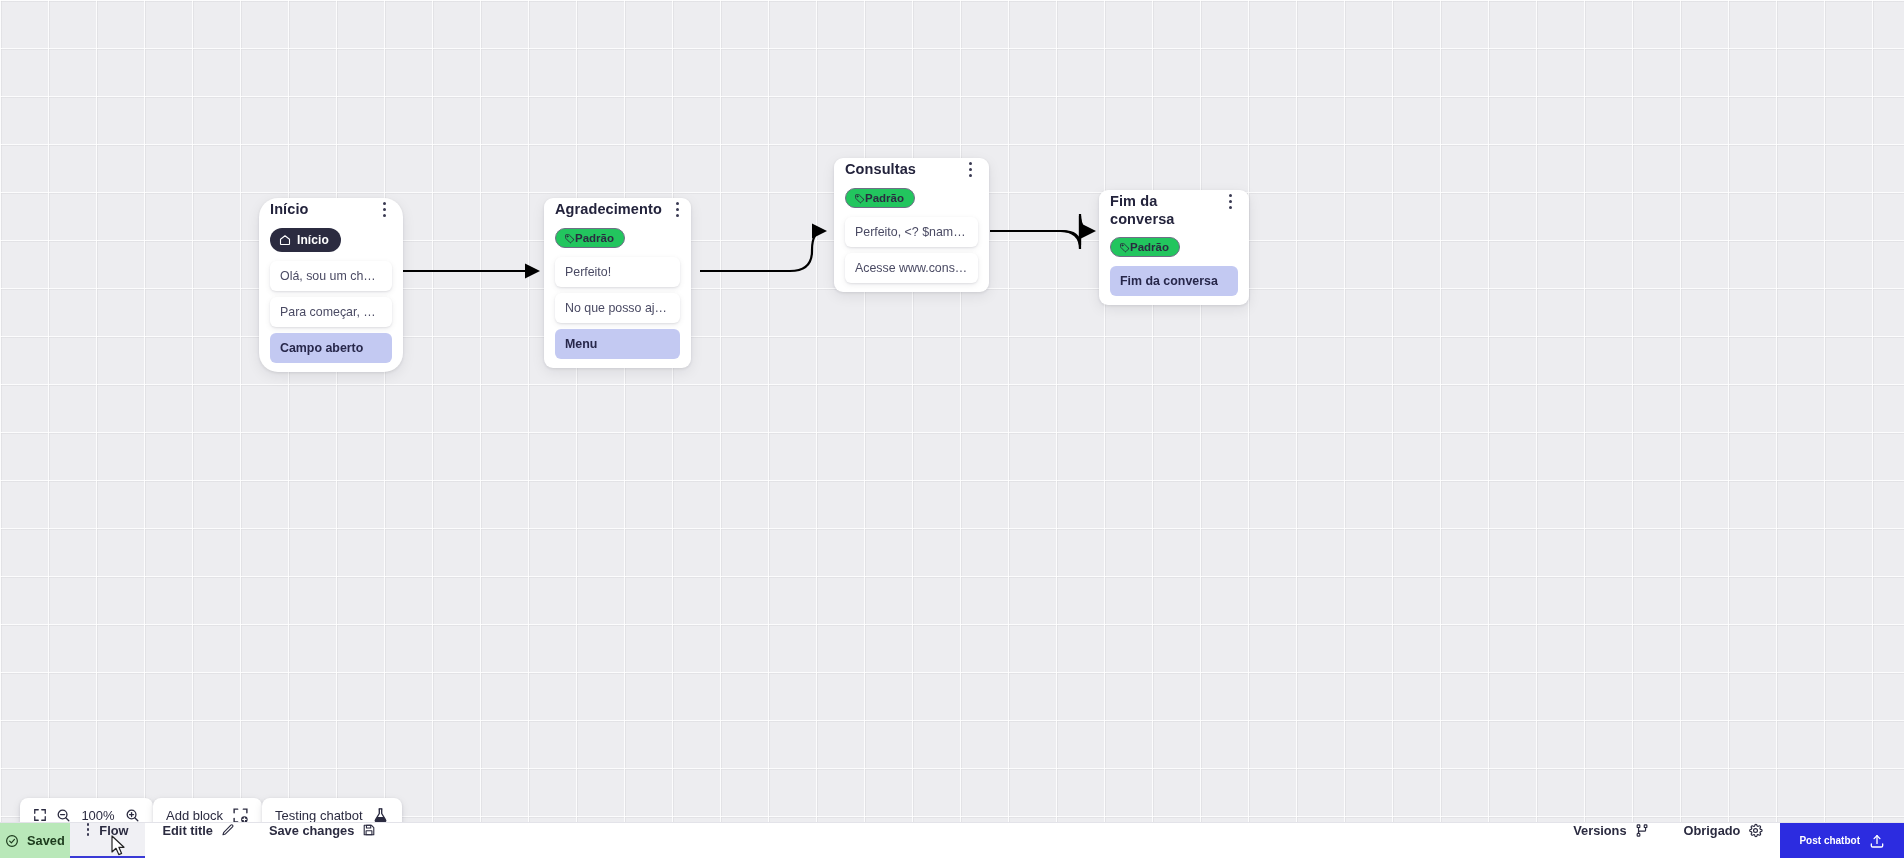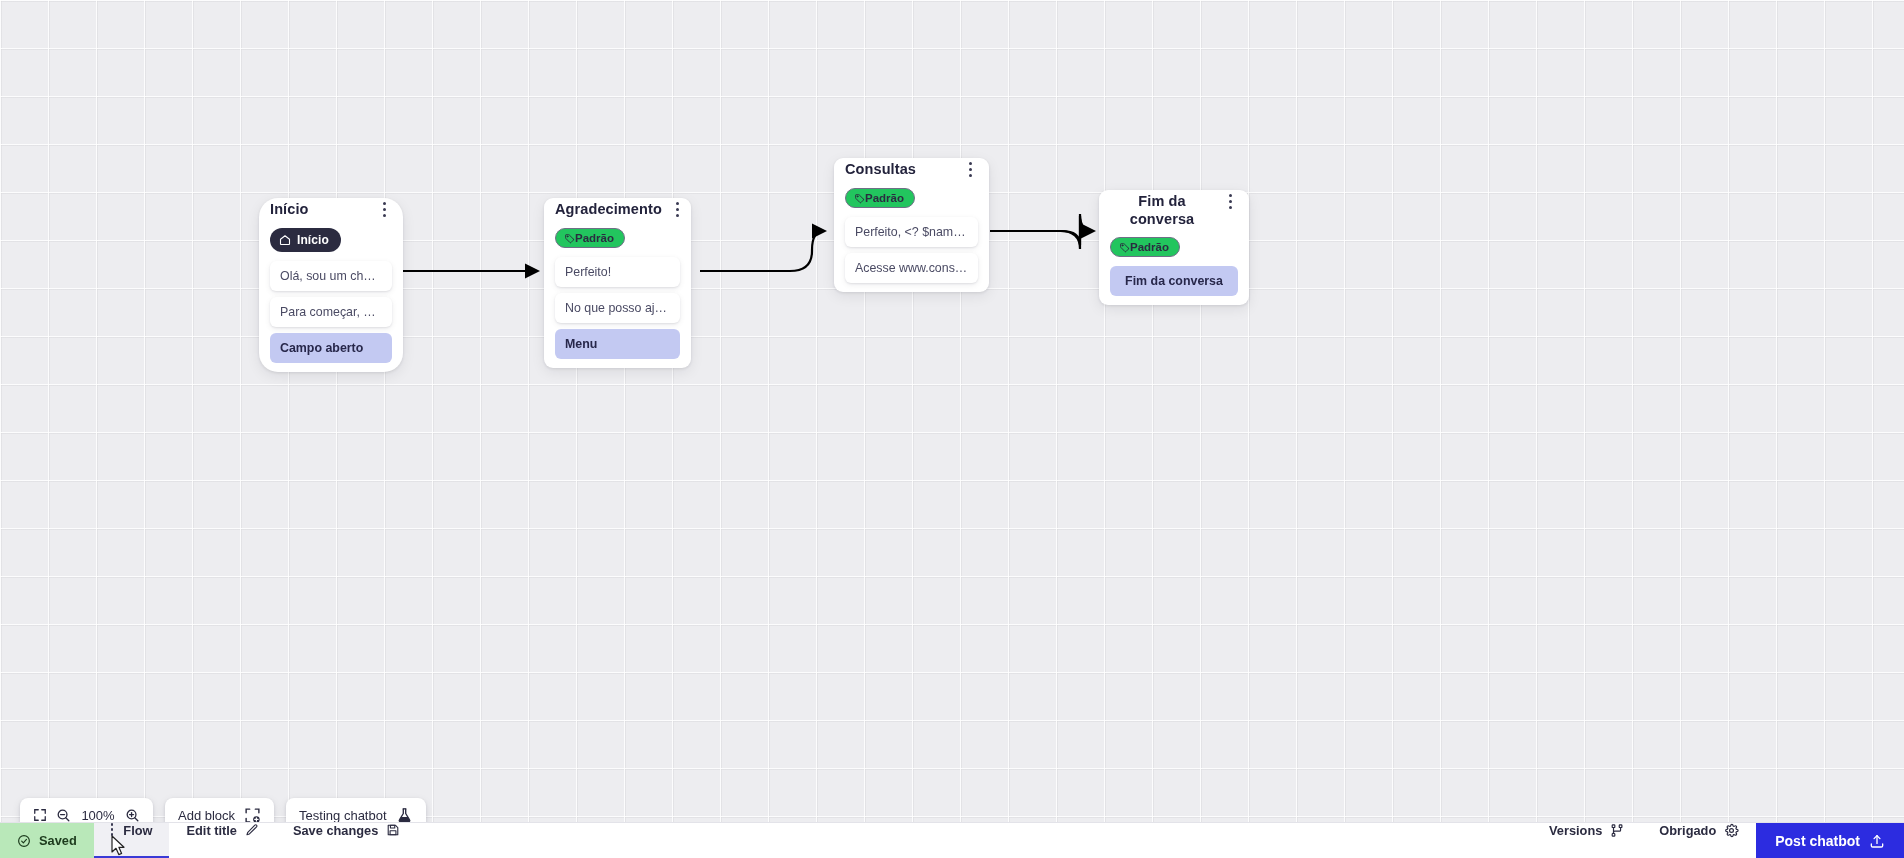--- a/index.html
+++ b/index.html
@@ -83,21 +83,21 @@
   .msg.accent {
     background: #c3c9f2;
     color: #27274a;
     font-weight: 700;
     box-shadow: none;
   }
 
   
   #float-toolbar {
     position: absolute; left: 20px; bottom: 26px;
-    display: flex; gap: 12px; align-items: center; z-index: 5; justify-content: space-between;
+    display: flex; align-items: center; z-index: 5; justify-content: space-between;
   }
   .tool-pill {
     background: #fff; border-radius: 8px;
     box-shadow: 0 1px 3px rgba(20,20,43,0.13), 0 3px 10px rgba(20,20,43,0.09);
     height: 34px; display: flex; align-items: center; gap: 9px;
     padding: 0 13px; cursor: pointer;
     font-size: 13px; color: #2b2b40; font-weight: 500;
   }
   .tool-pill .zoomlabel { font-size: 13px; color: #2b2b40; font-weight: 500; min-width: 36px; text-align:center;}
   .tool-ic { display:flex; align-items:center; justify-content:center; }
@@ -114,40 +114,40 @@
 
   
   #bottombar {
     position: absolute; left: 0; bottom: 0; width: 1904px; height: 36px;
     background: #ffffff; border-top: 1px solid #e3e3e9;
     display: flex; align-items: stretch; z-index: 10;
   }
   .saved-chip {
     display: flex; align-items: center; gap: 8px;
     background: #b9e8b9; color: #1c3a1c;
-    padding: 0 17px; font-size: 12.8px; font-weight: 600;
+    padding: 0 5px; font-size: 12.8px; font-weight: 600;
   }
   .bb-item {
     display: flex; align-items: flex-start; gap: 8px;
     padding: 0 17px; font-size: 12.8px; color: #2b2b40;
     cursor: pointer; position: relative; font-weight: 700;
   }
   .bb-item.active {
     background: #f0f0f4;
     border-bottom: 2.5px solid #3a3ad6;
   }
   .bb-grip {
     display: flex; flex-direction: column; gap: 2.5px; margin-right: 2px;
   }
   .bb-grip i { width: 2.6px; height: 2.6px; border-radius: 50%; background: #3a3a52; }
   .bb-spacer { flex: 1; }
   .post-btn {
     display: flex; align-items: center; gap: 9px;
     background: #2c2ce0; color: #fff; padding: 0 19px;
-    font-size: 14px; font-weight: 700; cursor: pointer;
+    font-size: 10px; font-weight: 700; cursor: pointer;
   }
 
   
   #cursor { position: absolute; left: 111px; top: 835px; z-index: 30; pointer-events:none; }
 </style>
 </head>
 <body>
 
 <div id="canvas">
 
@@ -232,21 +232,21 @@
         </svg>
         <span>Padrão</span>
       </span>
     </div>
     <div class="msg-list">
       <div class="msg">Perfeito, &lt;? $name ?&gt;!</div>
       <div class="msg">Acesse www.consultas.com par...</div>
     </div>
   </div>
 
-  <div class="node" id="node-3" style="left:1099px; top:190px; width:150px;text-align:center;">
+  <div class="node" id="node-3" style="left:1099px; top:190px; width:150px;">
     <div class="node-head">
       <div class="node-title">Fim da conversa</div>
       <div class="kebab">
           <i></i>
           <i></i>
           <i></i>
         </div>
     </div>
     <div class="badge-row">
       <span class="badge-default">

